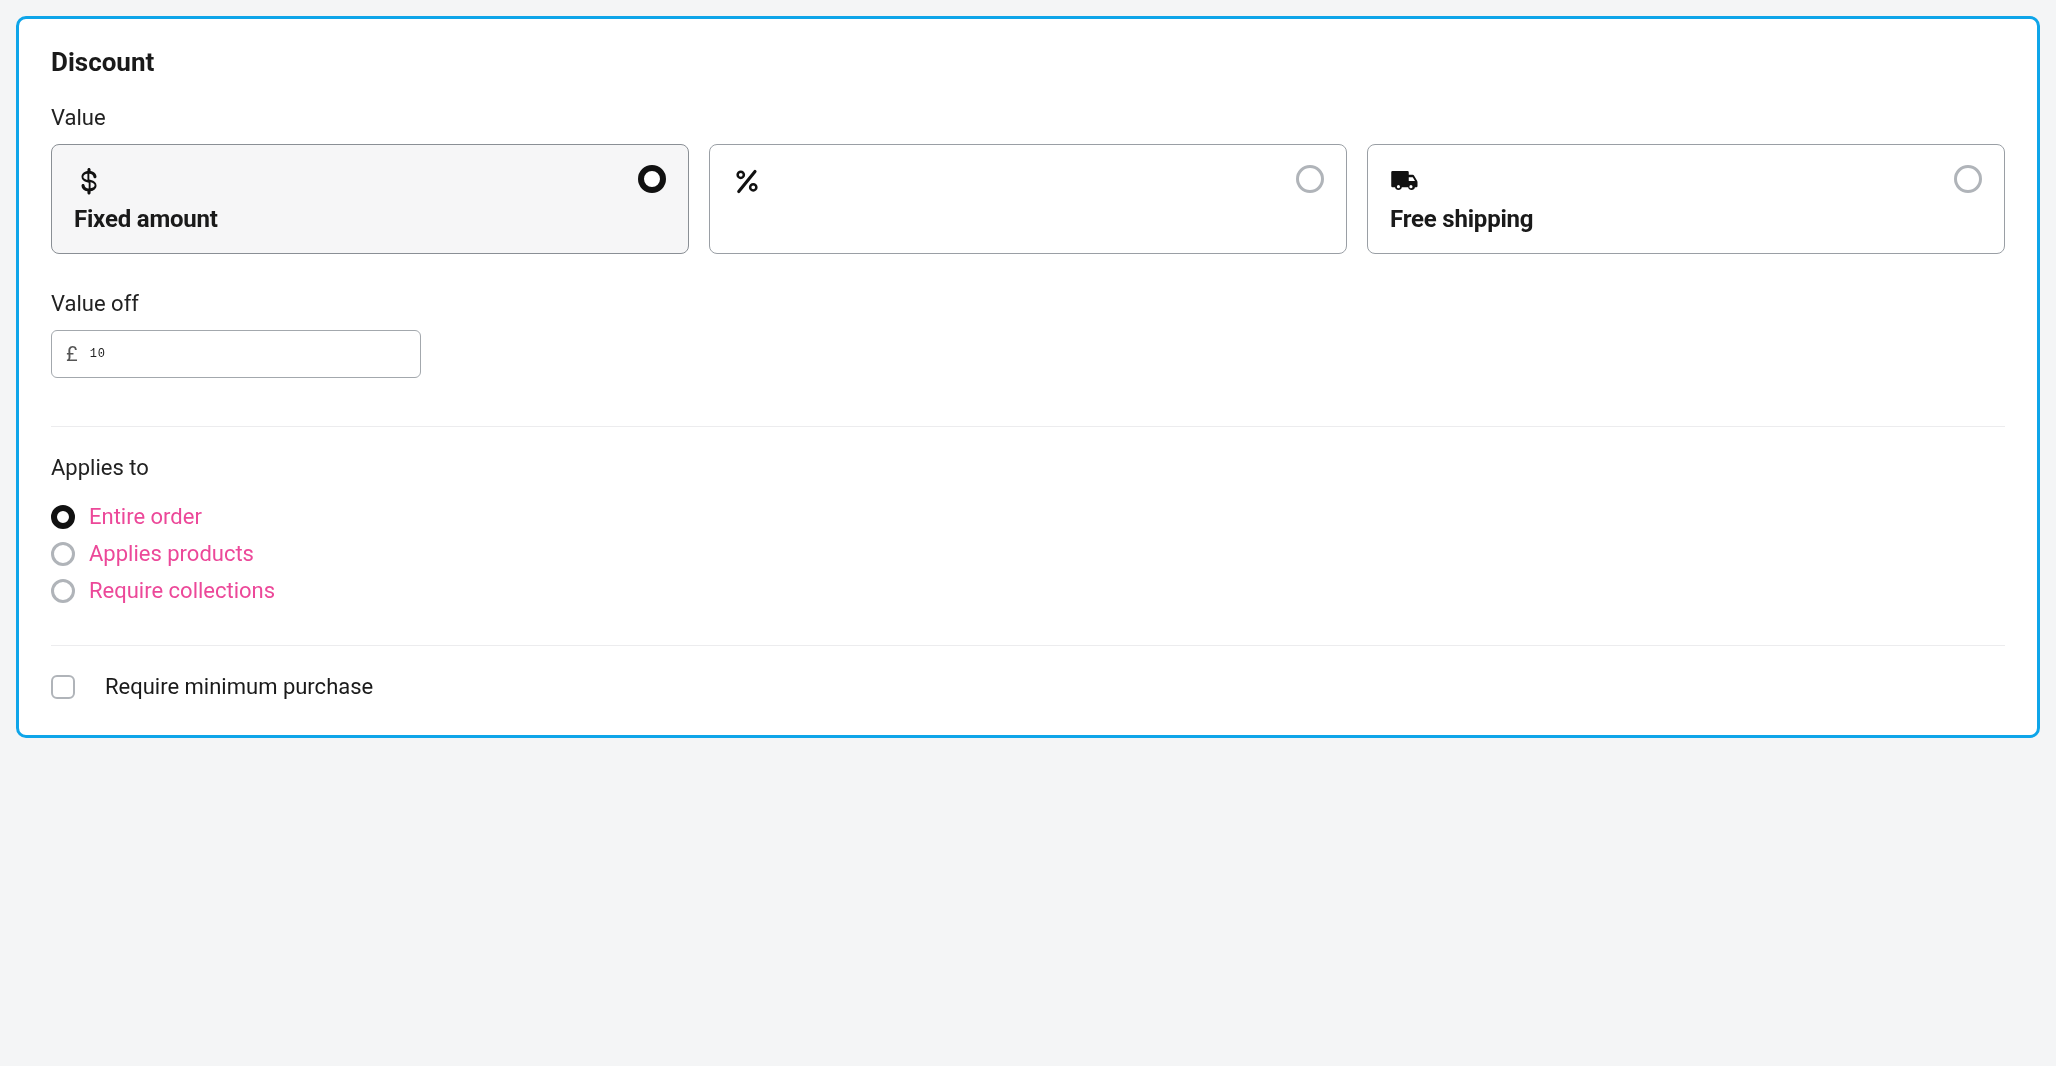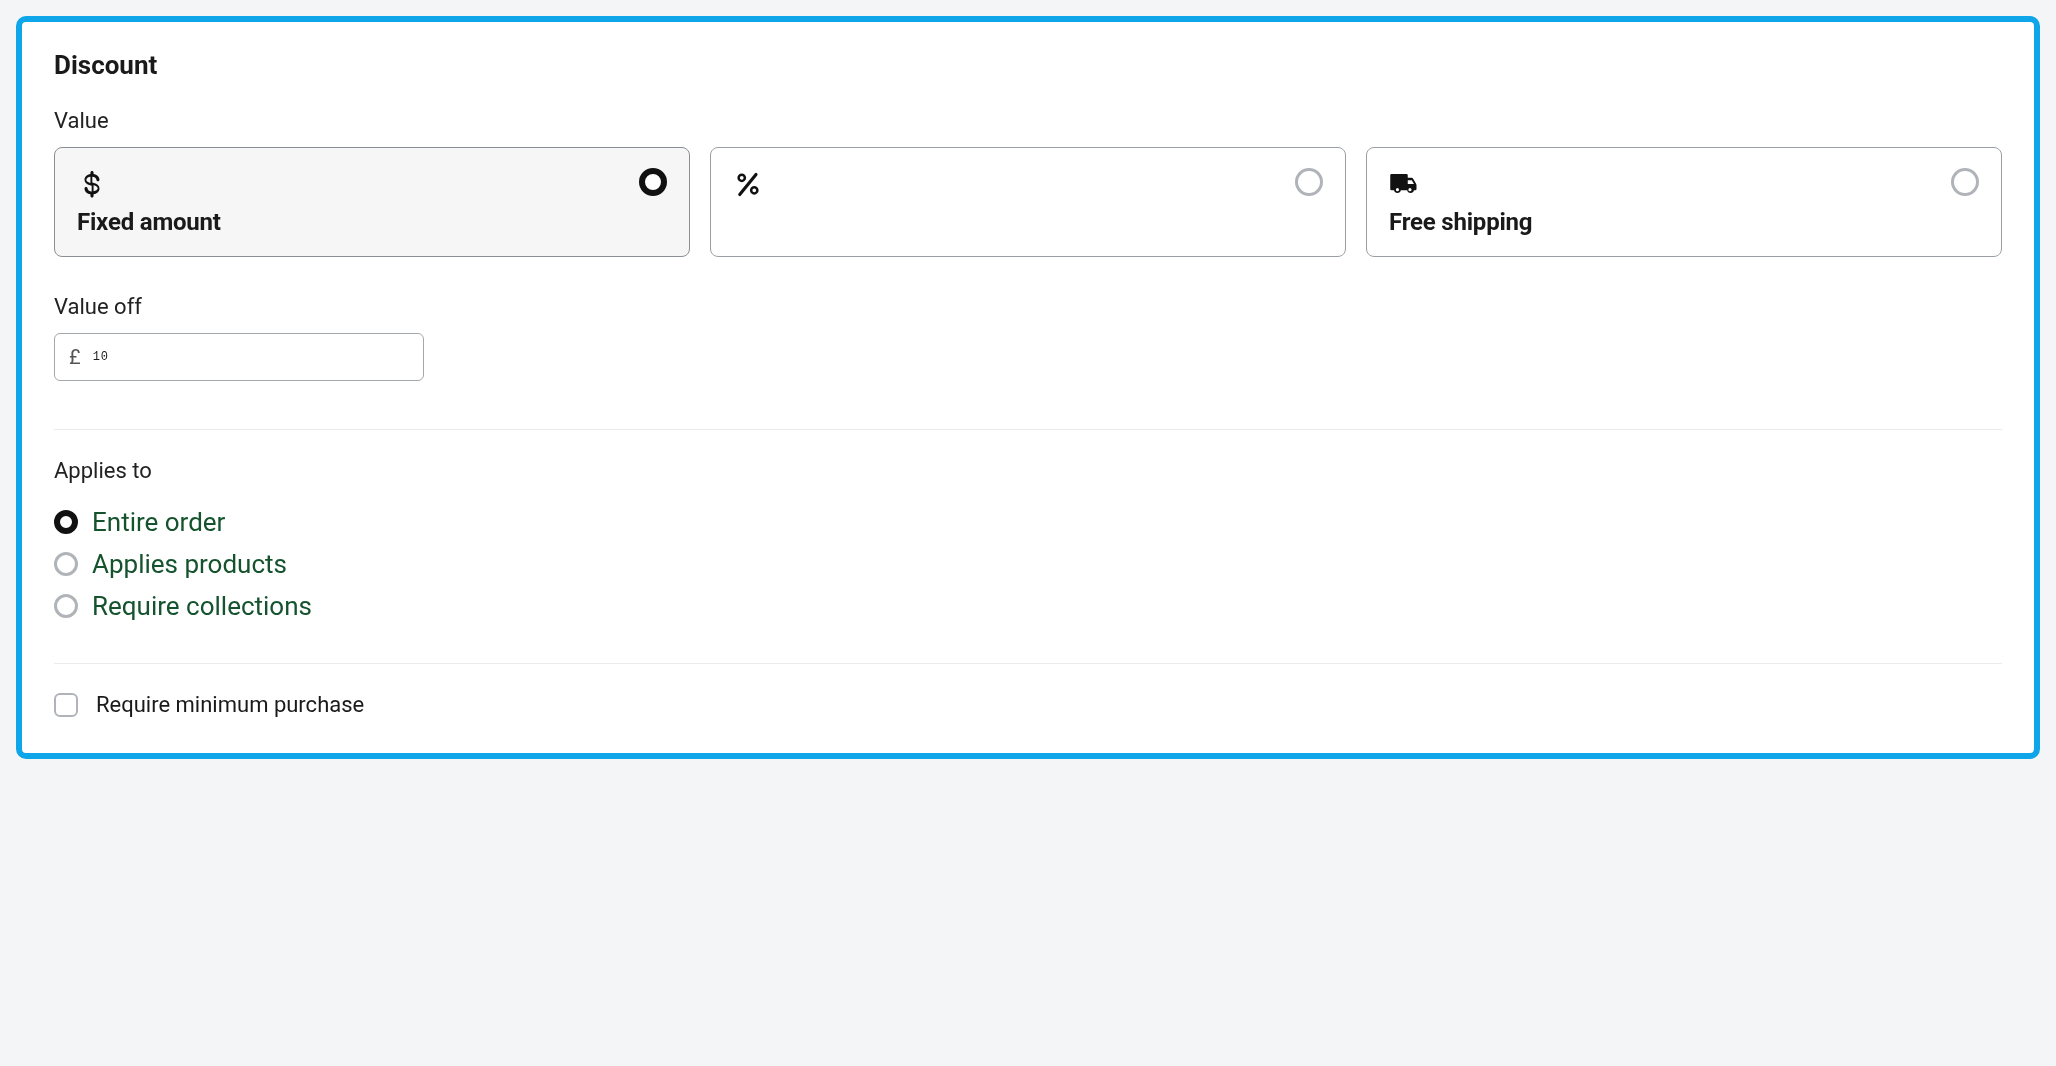--- a/index.html
+++ b/index.html
@@ -8,21 +8,21 @@
     padding: 0;
   }
   body {
     font-family: -apple-system, BlinkMacSystemFont, "Segoe UI", Roboto, Helvetica, Arial, sans-serif;
     background: #f4f5f6;
     padding: 16px;
     color: #1a1a1a;
   }
   .card {
     background: #fff;
-    border: 6px solid #0ea5e9;
+    border: 3px solid #0ea5e9;
     border-radius: 10px;
     padding: 28px 32px 36px 32px;
   }
   .section-title {
     font-size: 26px;
     font-weight: 700;
     margin-bottom: 28px;
   }
   .field-label {
     font-size: 22px;
@@ -121,30 +121,30 @@
     height: 24px;
     border: 3px solid #b0b4b9;
     border-radius: 50%;
     background: #fff;
     flex-shrink: 0;
   }
   .small-radio.checked {
     border: 6px solid #111;
   }
   .radio-item-label {
-    font-size: 26px;
-    color: #14532d;
+    font-size: 22px;
+    color: #ec4899;
   }
   .applies-block {
     margin-bottom: 36px;
   }
   .checkbox-row {
     display: flex;
     align-items: center;
-    gap: 18px;
+    gap: 30px;
     cursor: pointer;
   }
   .checkbox-box {
     width: 24px;
     height: 24px;
     border: 2px solid #b0b4b9;
     border-radius: 6px;
     background: #fff;
     flex-shrink: 0;
   }

